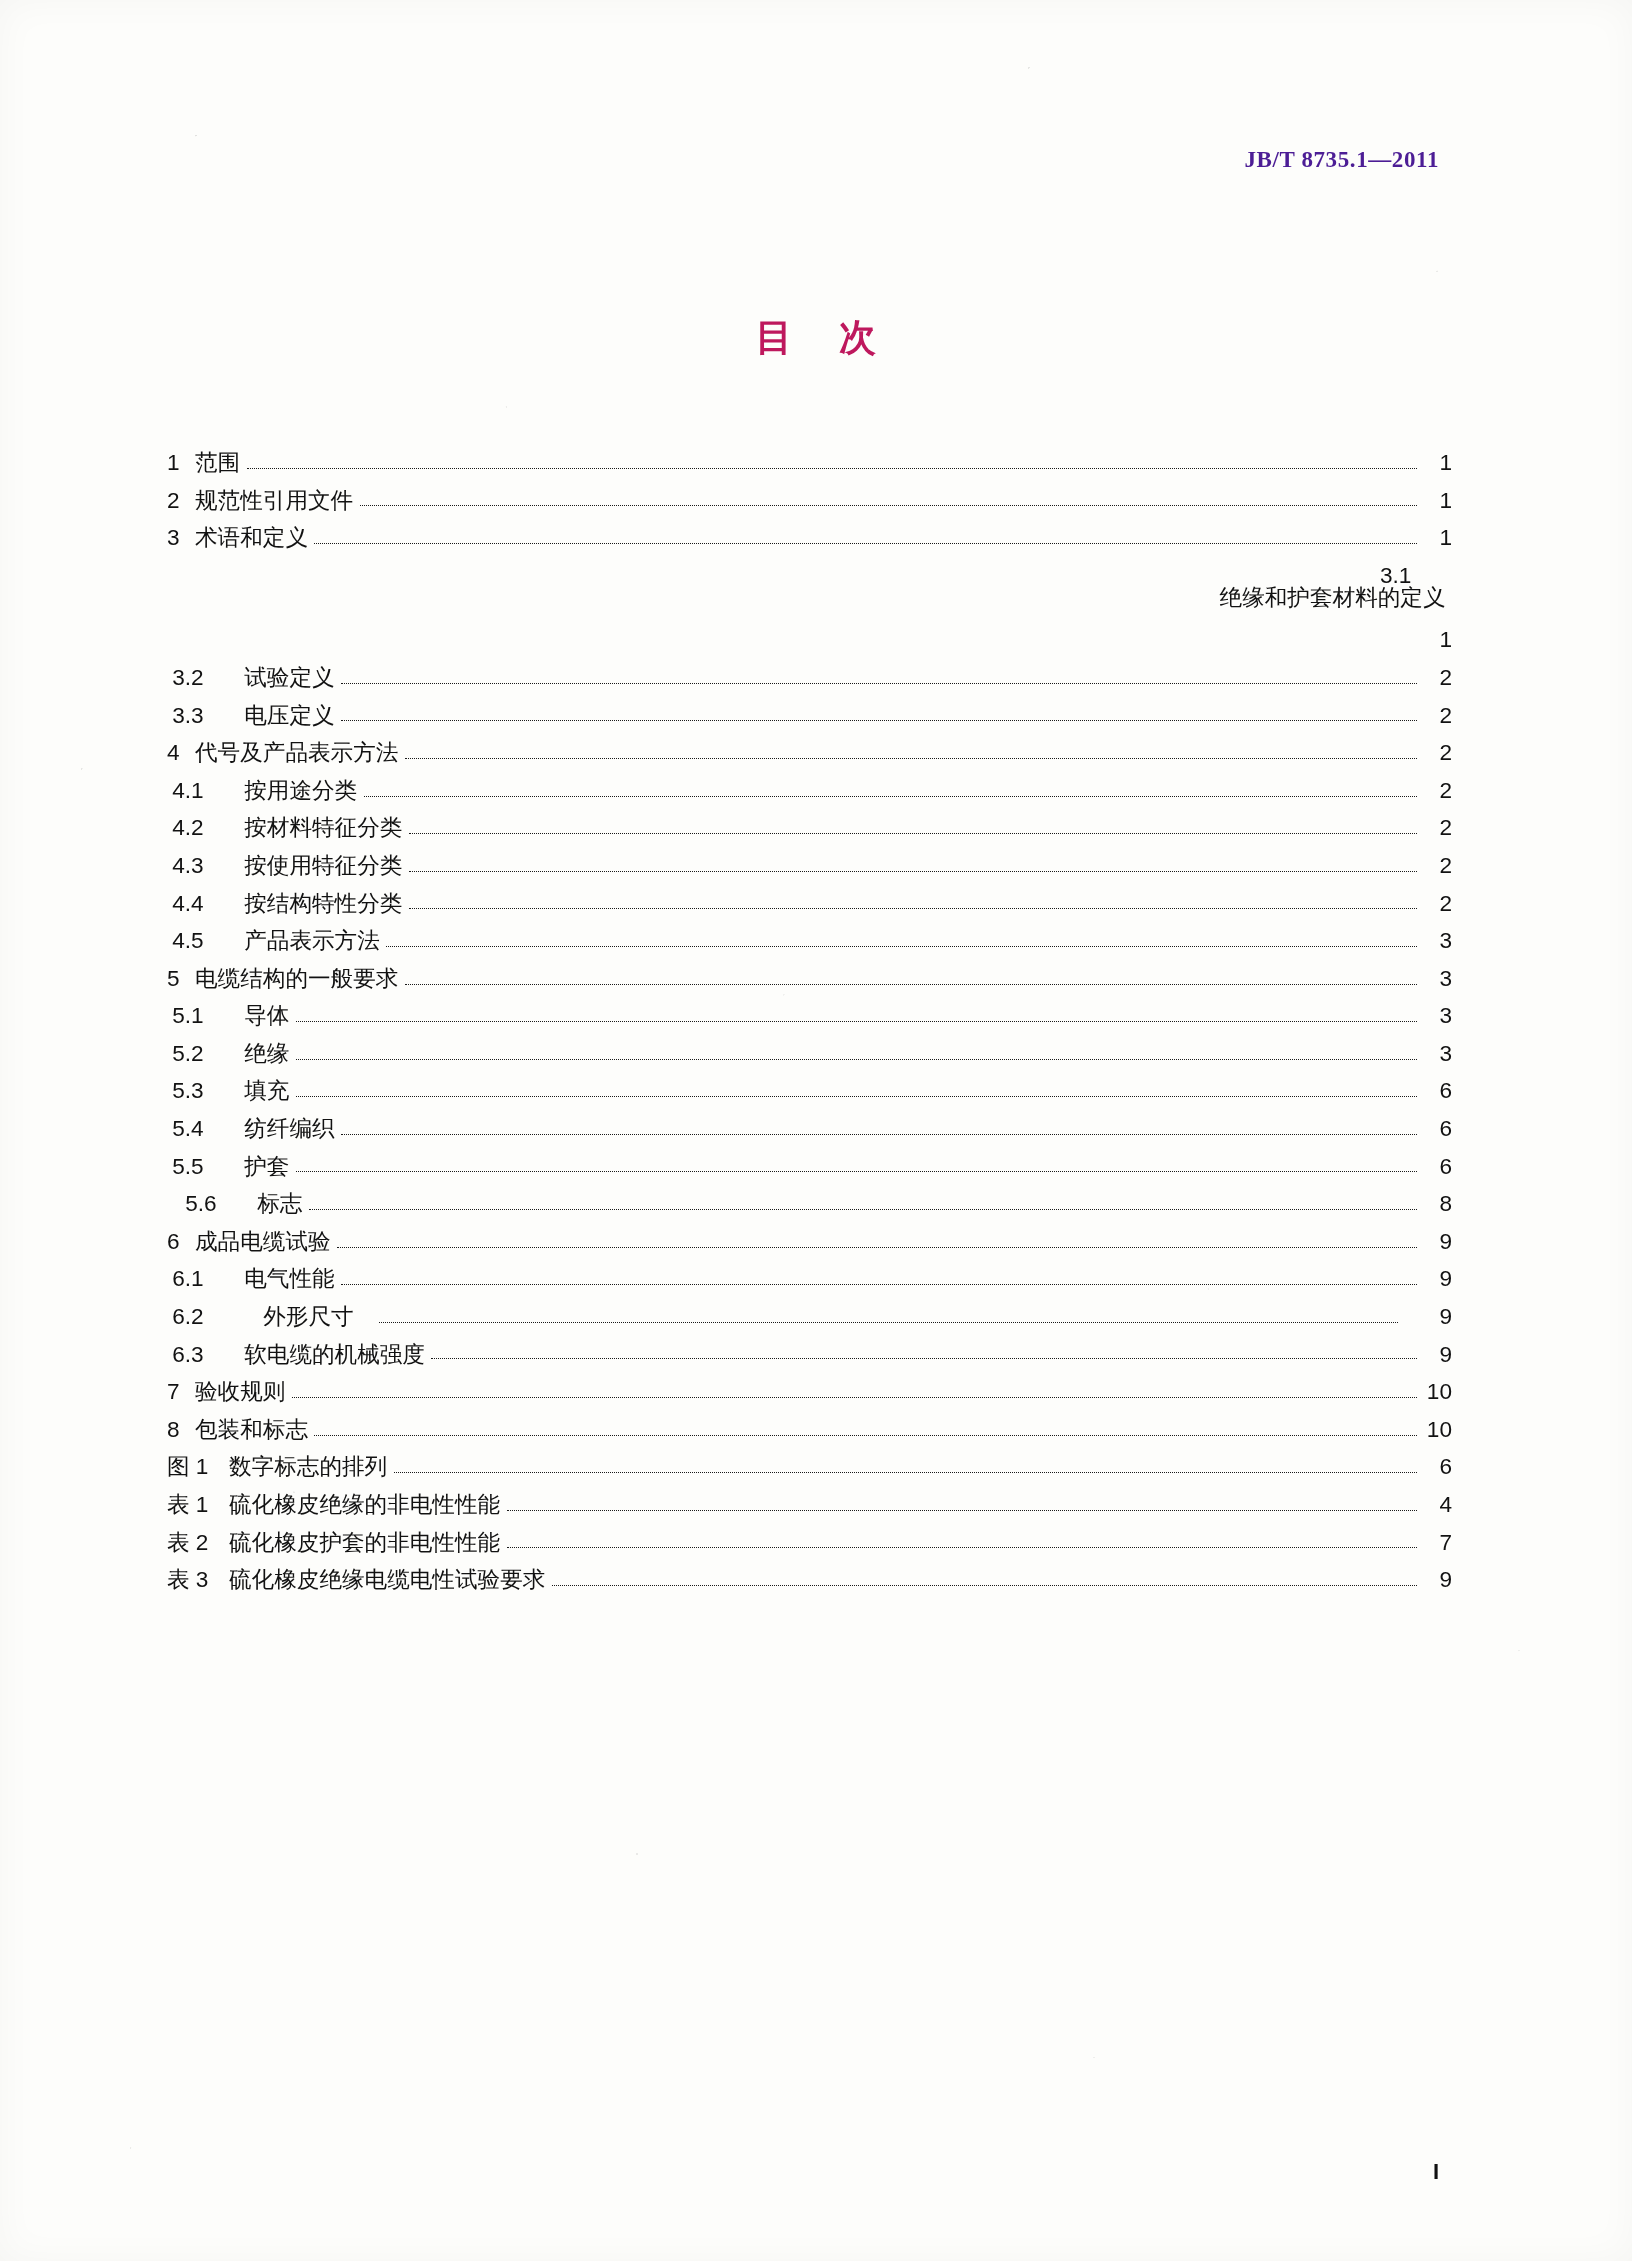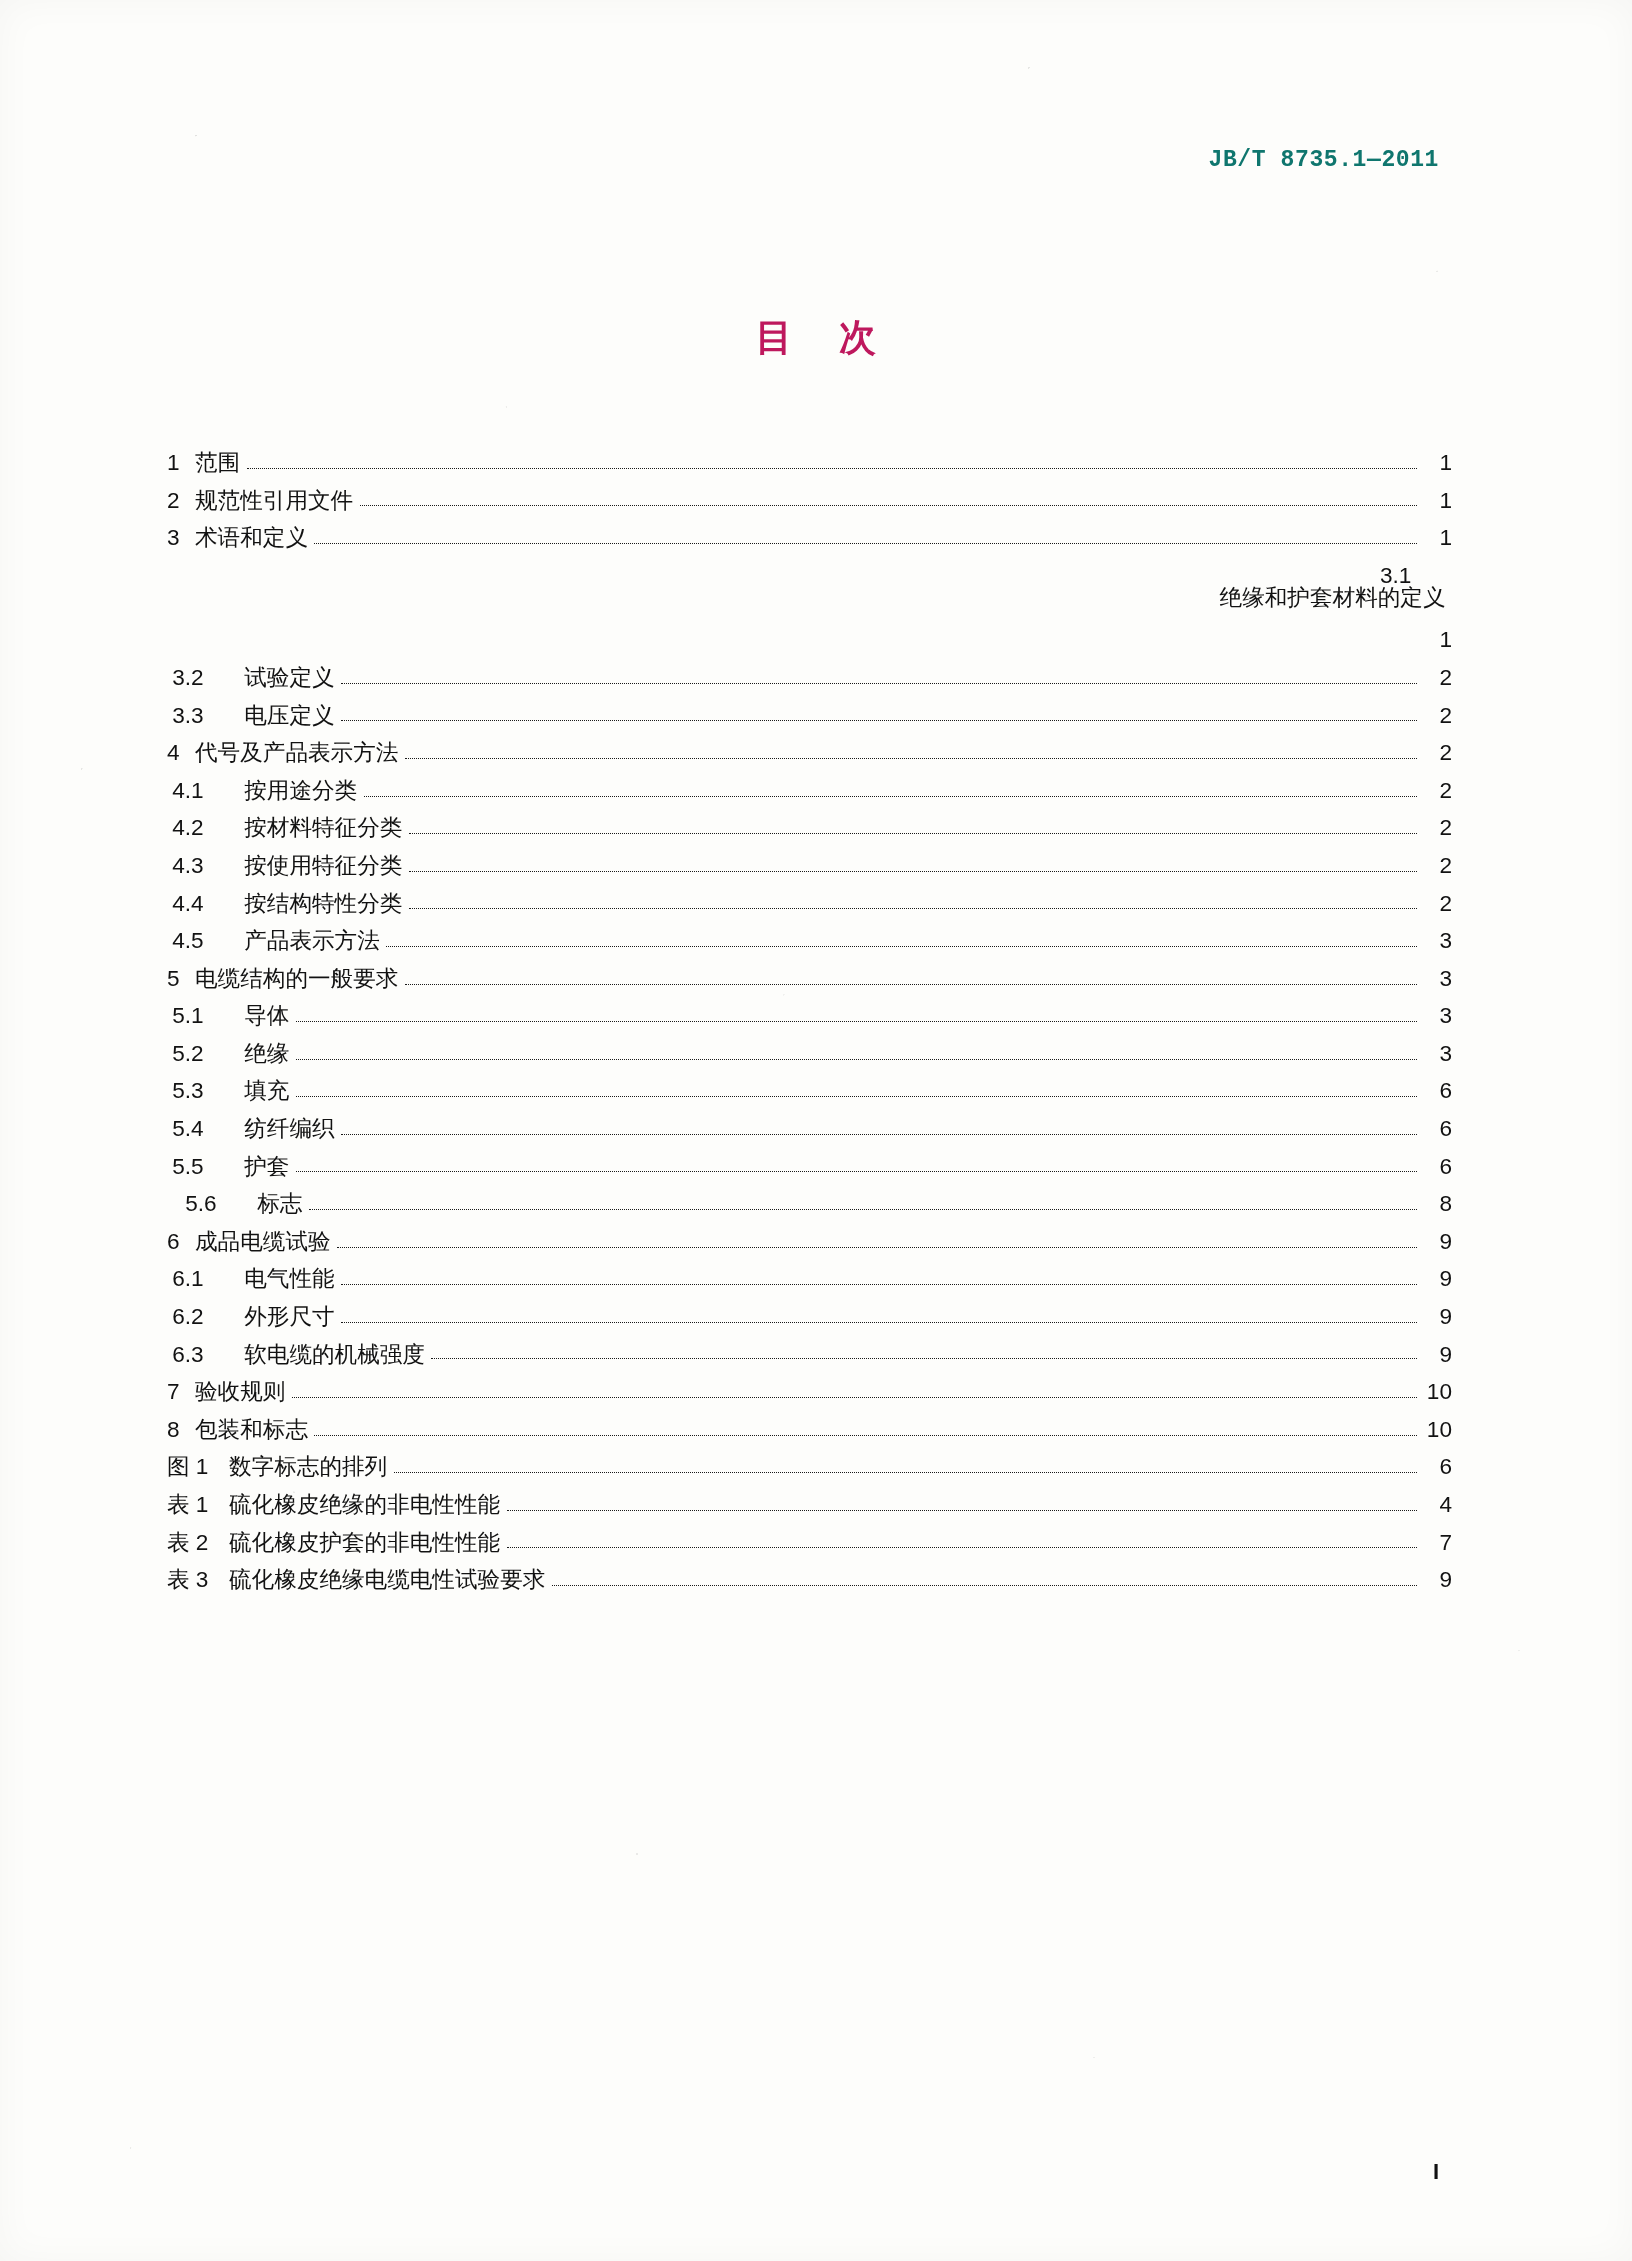--- a/index.html
+++ b/index.html
@@ -36,25 +36,25 @@
       radial-gradient(circle at 93% 73%, rgba(0,0,0,0.12) 0 0.8px, transparent 1px),
       radial-gradient(circle at 39% 82%, rgba(0,0,0,0.16) 0 0.8px, transparent 1px),
       radial-gradient(circle at 67% 91%, rgba(0,0,0,0.12) 0 0.8px, transparent 1px),
       radial-gradient(circle at 8% 95%, rgba(0,0,0,0.14) 0 0.8px, transparent 1px);
     background-repeat: no-repeat;
   }
   .header-ref {
     position: absolute;
     top: 147px;
     right: 194px;
-    font-family: Liberation Mono, monospace;
+    font-family: Liberation Serif, serif;
     font-size: 23px;
     font-weight: bold;
     letter-spacing: 0.6px;
-    color: #0f766e;
+    color: #4c1d95;
   }
   .doc-title {
     position: absolute;
     top: 313px;
     left: 0;
     right: 0;
     text-align: center;
     font-size: 37px;
     font-weight: bold;
     letter-spacing: 0.04em;
@@ -262,21 +262,21 @@
         <span class="toc-label">成品电缆试验</span>
         <span class="leader"></span>
         <span class="toc-page">9</span>
       </div>
       <div class="toc-row" style="padding-left: 5.2px;">
         <span class="toc-num w3">6.1</span>
         <span class="toc-label">电气性能</span>
         <span class="leader"></span>
         <span class="toc-page">9</span>
       </div>
-      <div class="toc-row" style="padding-left: 5.2px;">
+      <div class="toc-row" style="padding-left: 5.2px; gap: 19px;">
         <span class="toc-num w3">6.2</span>
         <span class="toc-label">外形尺寸</span>
         <span class="leader"></span>
         <span class="toc-page">9</span>
       </div>
       <div class="toc-row" style="padding-left: 5.2px; align-items: center;">
         <span class="toc-num w3">6.3</span>
         <span class="toc-label">软电缆的机械强度</span>
         <span class="leader"></span>
         <span class="toc-page">9</span>

